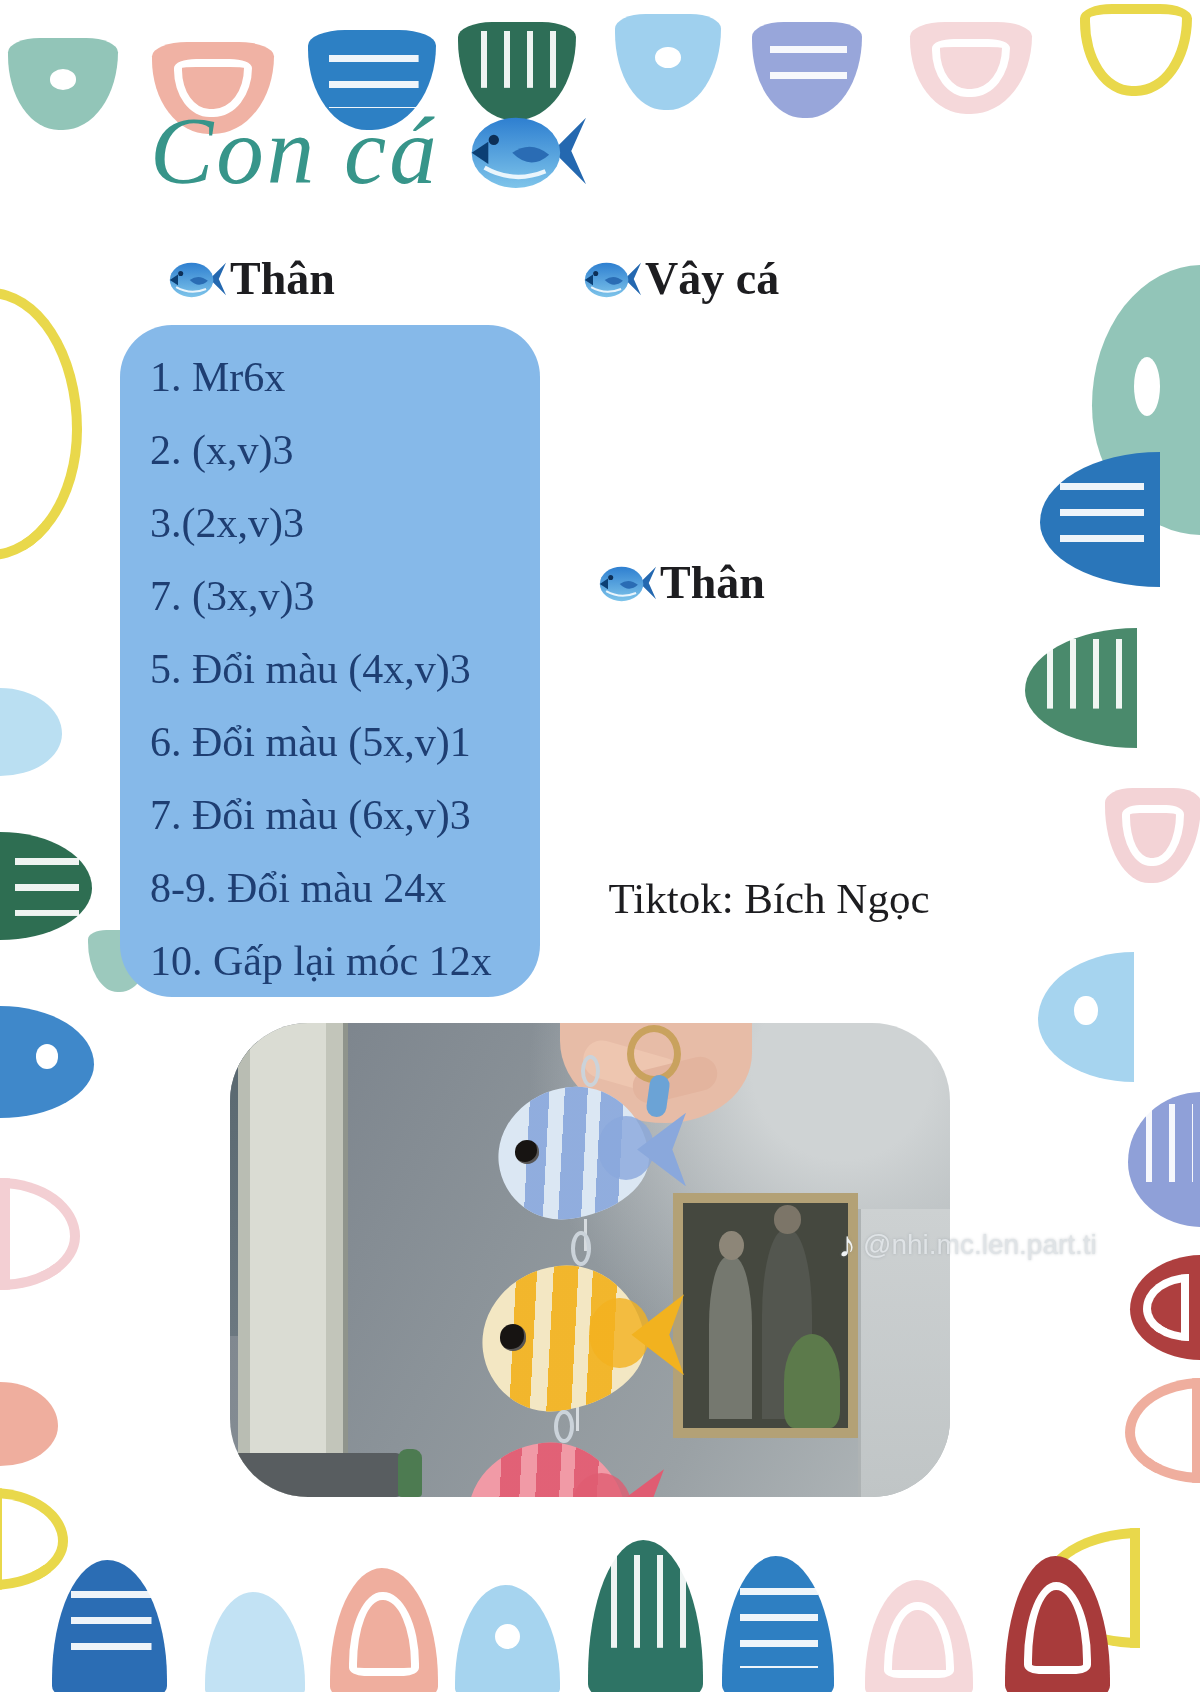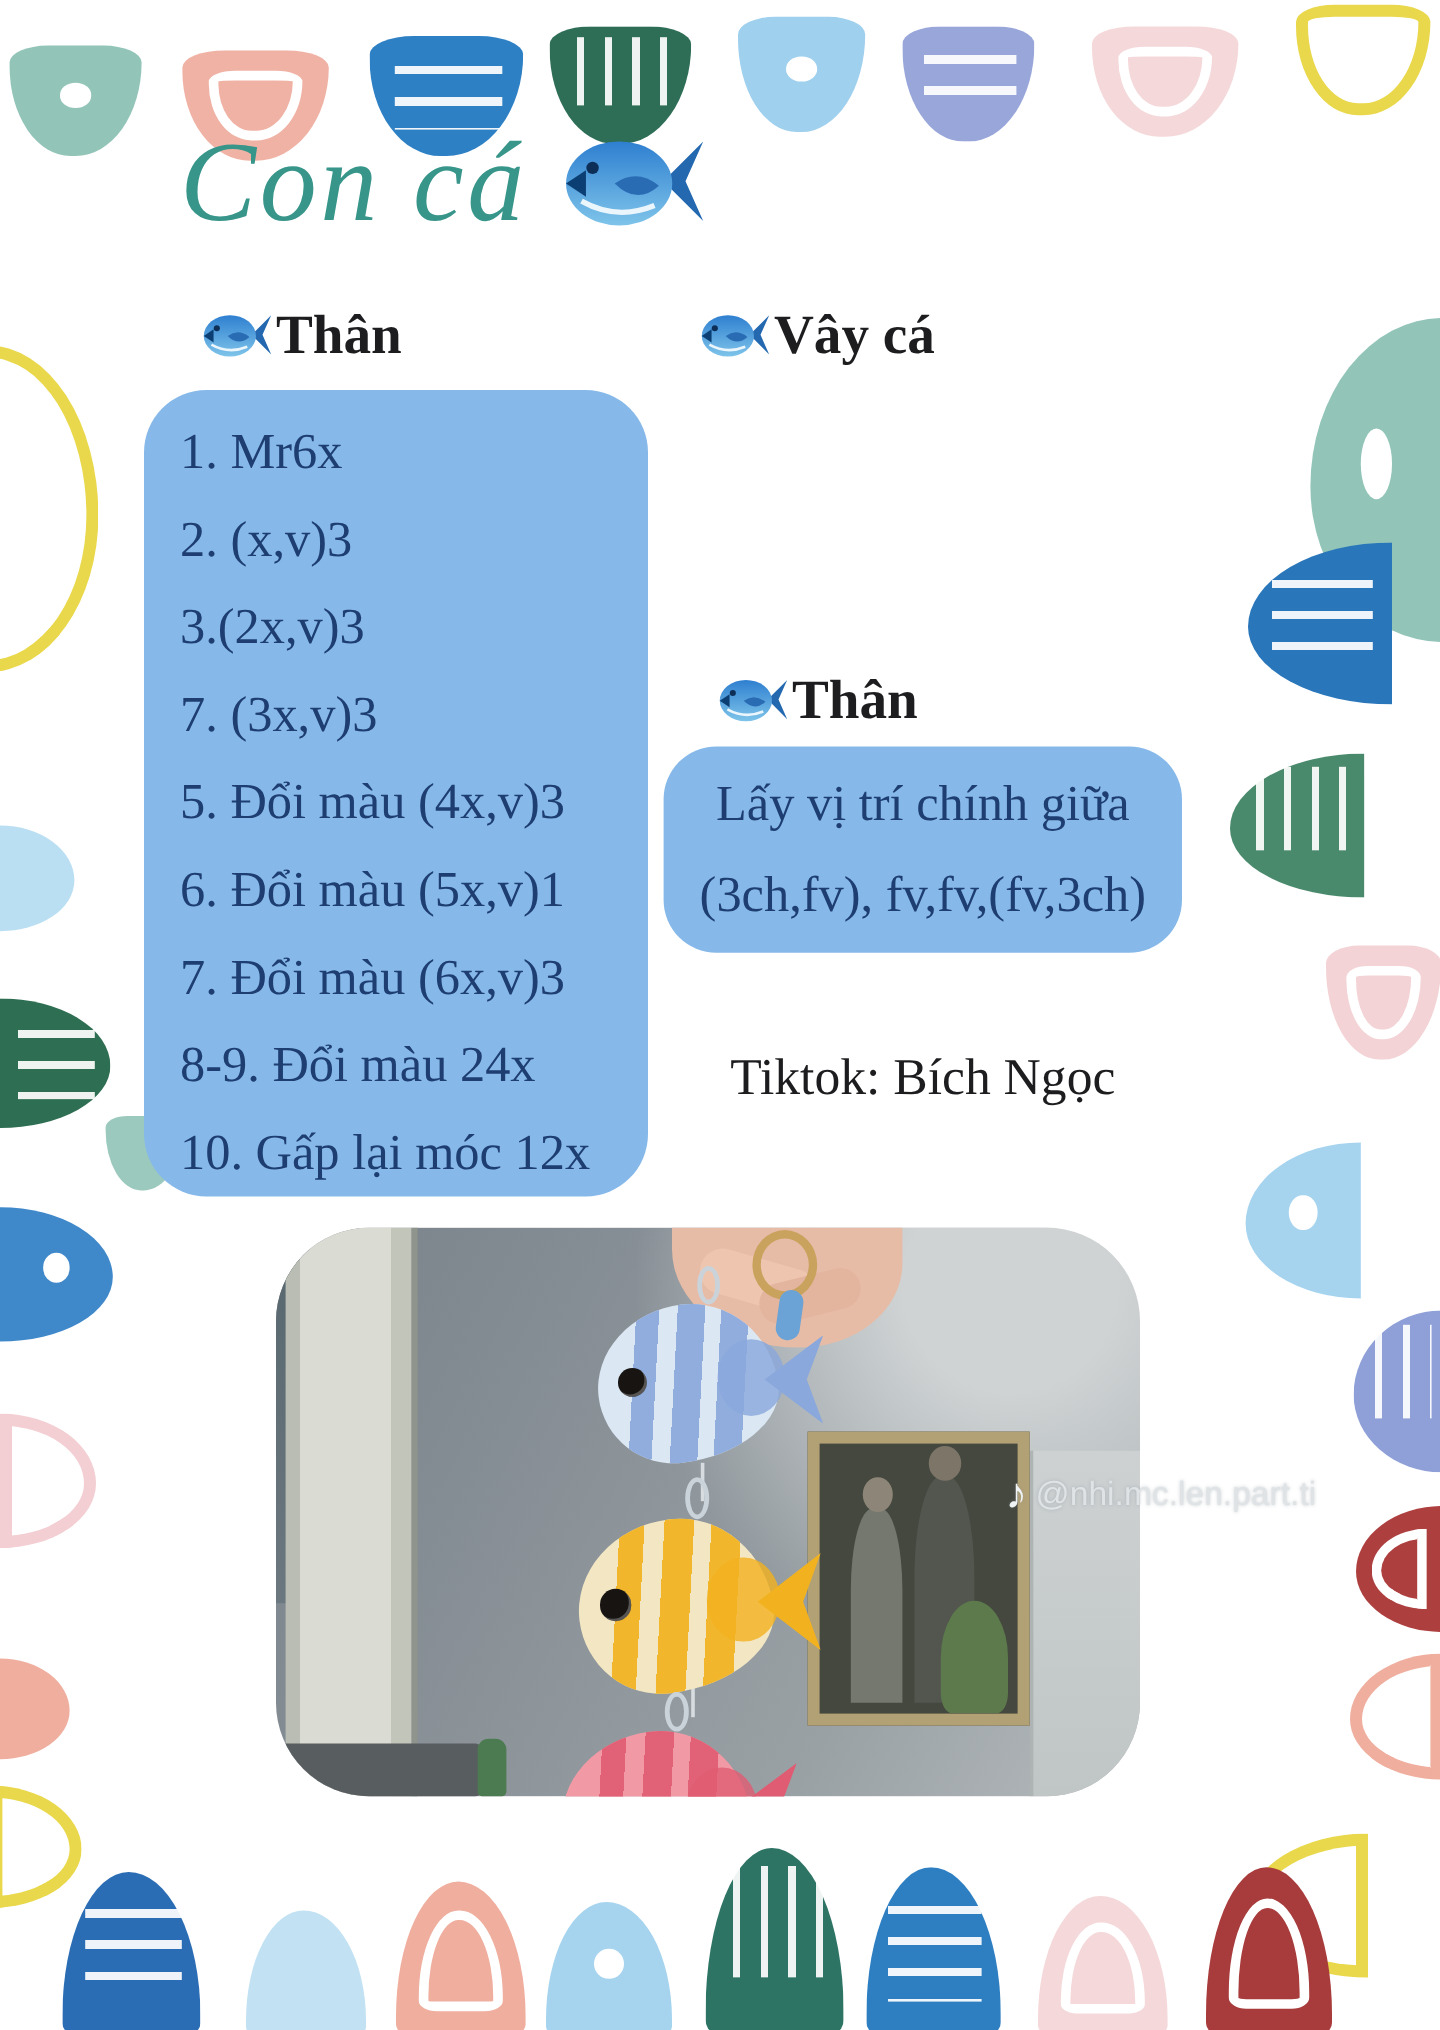--- a/index.html
+++ b/index.html
@@ -175,26 +175,20 @@
       </svg>
     <span>Vây cá</span>
   </div>
 
   <div class="heading" style="left:598px; top:556px;">
     <svg class="fish-ico" width="58" height="48">
         <use href="#fish-sym"></use>
       </svg>
     <span>Thân</span>
   </div>
-  <div class="bluebox box-duoi">
-    <div>
-        <div class="pattern-line">Lấy vị trí chính giữa</div>
-        <div class="pattern-line">(3ch,fv), fv,fv,(fv,3ch)</div>
-      </div>
-  </div>
 
   <div class="credit">Tiktok: Bích Ngọc</div>
 
   <div class="photo">
     <div class="curtain"></div>
     <div class="doorframe"></div>
     <div class="furniture"></div>
     <div class="bottle"></div>
     <div class="rdoor"></div>
     <div class="pframe">

